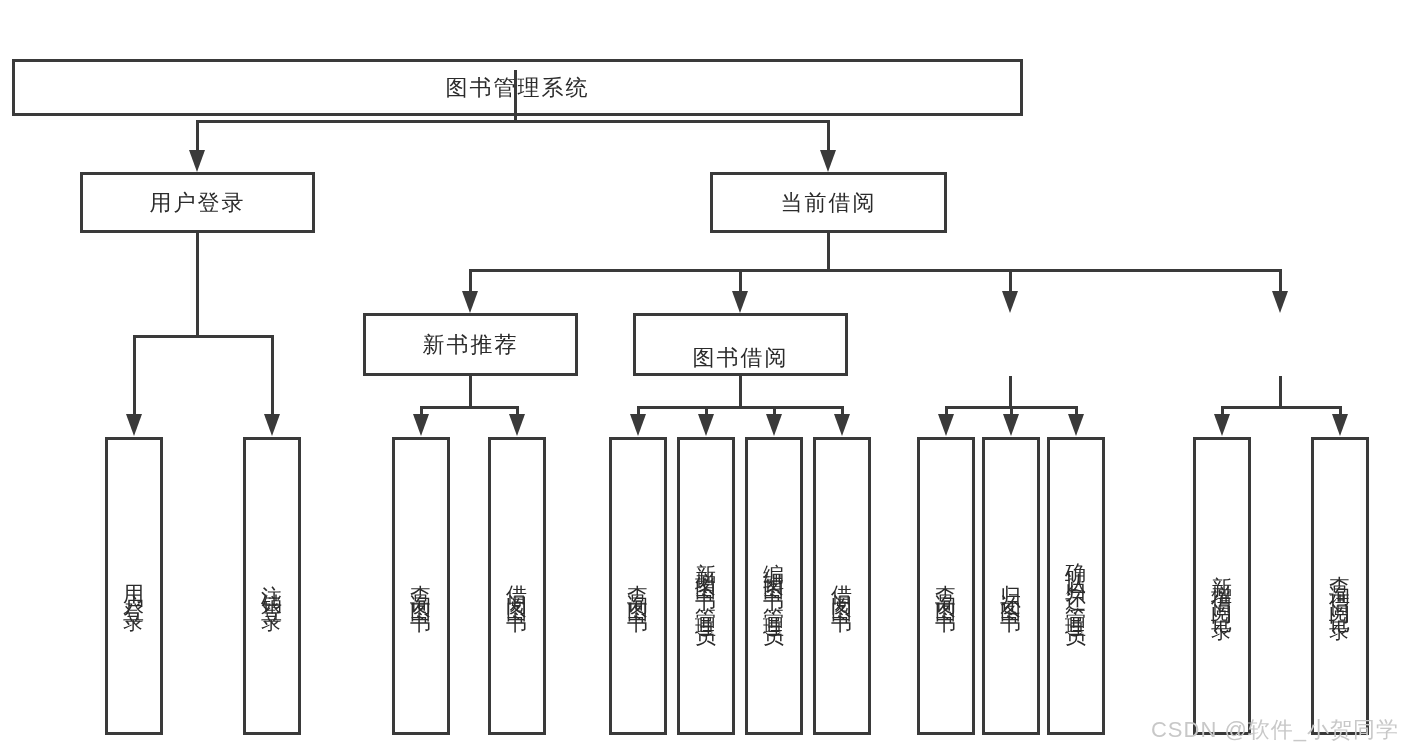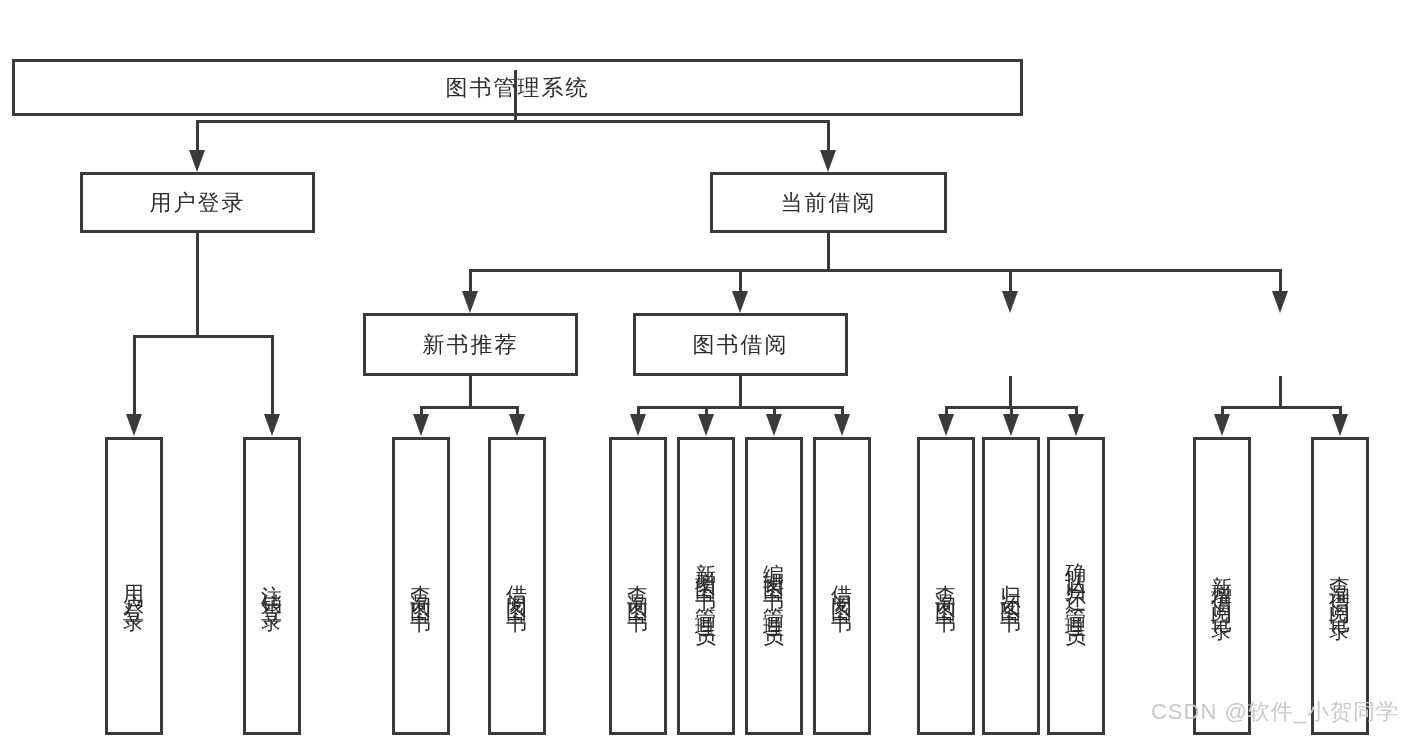--- a/index.html
+++ b/index.html
@@ -39,21 +39,21 @@
   }
   .vline,.hline{position:absolute;background:var(--line);}
   .arrow{
     position:absolute;width:0;height:0;
     border-left:8px solid transparent;
     border-right:8px solid transparent;
     border-top:22px solid var(--line);
   }
   .watermark{
     position:absolute;
-    right:6px;bottom:20px;
+    right:6px;bottom:2px;
     font-size:22px;
     color:var(--watermark);
     letter-spacing:1px;
   }
 </style>
 </head>
 <body>
 
 <div class="canvas">
 
@@ -89,21 +89,21 @@
   <div class="vline" style="left:739px;top:271px;width:3px;height:22px;"></div>
   <div class="arrow" style="left:732px;top:291px;"></div>
   <div class="vline" style="left:1009px;top:271px;width:3px;height:22px;"></div>
   <div class="arrow" style="left:1002px;top:291px;"></div>
   <div class="vline" style="left:1279px;top:271px;width:3px;height:22px;"></div>
   <div class="arrow" style="left:1272px;top:291px;"></div>
 
   <div class="box" style="left:363px;top:313px;width:215px;height:63px;">
     <span>新书推荐</span>
   </div>
-  <div class="box" style="left:633px;top:313px;width:215px;height:63px;">
+  <div class="box" style="left:633px;top:313px;width:215px;height:63px;align-items:flex-end;">
     <span>图书借阅</span>
   </div>
 
   <div class="vline" style="left:469px;top:376px;width:3px;height:32px;"></div>
   <div class="hline" style="left:420px;top:406px;width:99px;height:3px;"></div>
   <div class="vline" style="left:420px;top:408px;width:3px;height:8px;"></div>
   <div class="arrow" style="left:413px;top:414px;"></div>
   <div class="vline" style="left:516px;top:408px;width:3px;height:8px;"></div>
   <div class="arrow" style="left:509px;top:414px;"></div>
 

